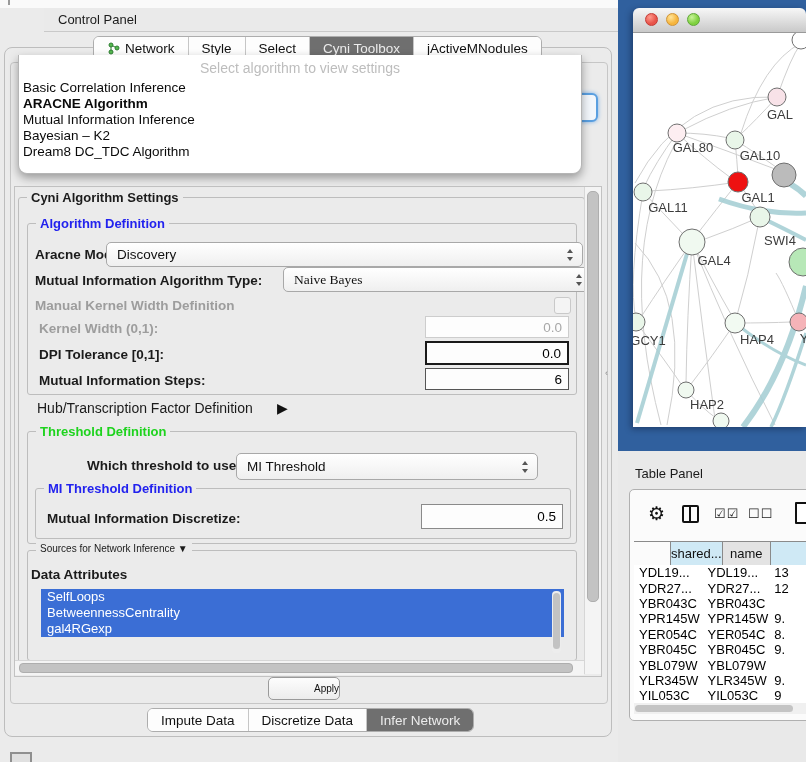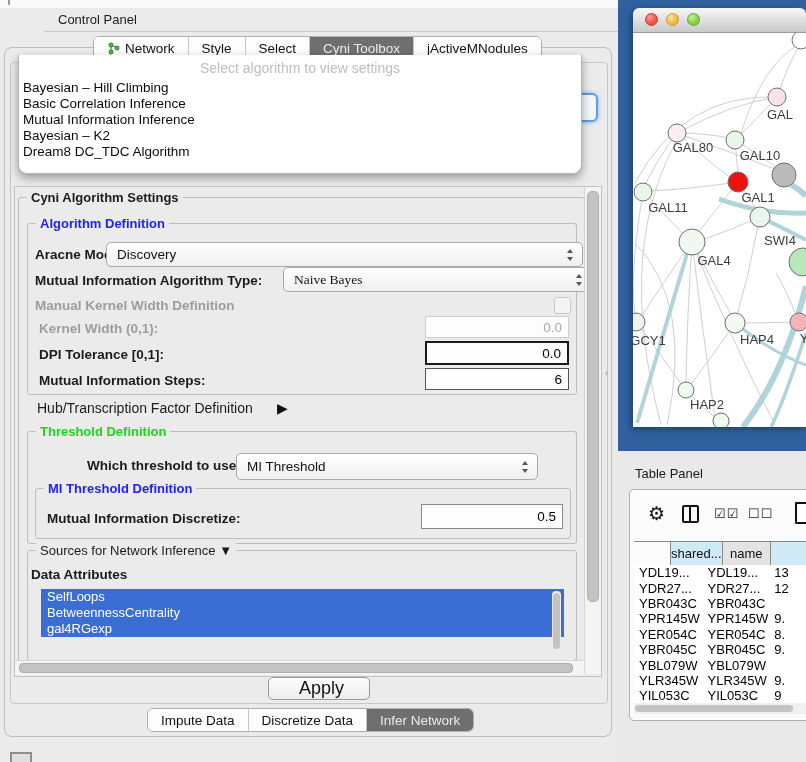--- a/index.html
+++ b/index.html
@@ -50,21 +50,21 @@
   .spin:before,.spin:after{content:"";position:absolute;left:0;border-left:3.5px solid transparent;border-right:3.5px solid transparent;}
   .spin:before{top:0;border-bottom:4px solid #555;}
   .spin:after{bottom:0;border-top:4px solid #555;}
   .tin{position:absolute;font-family:"Liberation Sans",sans-serif;font-size:13.5px;text-align:right;padding:0 6px;background:#fdfdfd;box-sizing:border-box;}
   .cb{position:absolute;width:15px;height:15px;border:1px solid #c9c9c9;border-radius:3px;background:#f4f4f4;}
   .tri-r{display:inline-block;font-size:13px;color:#111;}
   .attr-item{font-size:13px;color:#ffffff;line-height:16px;padding-left:6px;white-space:nowrap;}
   .list-scroll{left:551px;top:590px;width:9px;height:62px;background:#ededed;border-radius:4px;}
   .list-thumb{left:552px;top:592px;width:7px;height:56px;background:#c3c3c3;border-radius:4px;}
 
-  .apply-btn{left:268px;top:677px;width:70px;height:21px;background:linear-gradient(#fdfdfd,#ececec);border:1px solid #9a9a9a;border-radius:5px;font-size:18px;color:#111;display:flex;align-items:center;justify-content:flex-start;padding-left:30px;}
+  .apply-btn{left:268px;top:677px;width:70px;height:21px;background:linear-gradient(#fdfdfd,#ececec);border:1px solid #9a9a9a;border-radius:5px;font-size:10px;color:#111;display:flex;align-items:center;justify-content:flex-end;}
 
   .resize-arrow{left:605px;top:368px;font-size:9px;color:#8a8a8a;}
   .mini-icon{left:10px;top:752px;width:18px;height:12px;border:2px solid #8f8f8f;background:#e0e0e0;}
 
   
   .desktop{left:618px;top:0;width:188px;height:452px;}
   .net-win{left:633px;top:8px;width:173px;height:419px;border-radius:6px 6px 0 0;overflow:hidden;box-shadow:-2px 2px 6px rgba(0,0,20,.35);}
   .net-titlebar{height:24px;background:linear-gradient(#f7f7f7,#c9c9c9);border-bottom:1px solid #9a9a9a;position:relative;}
   .tl{position:absolute;top:5px;width:13px;height:13px;border-radius:50%;box-sizing:border-box;}
   .tl.red{left:12px;background:radial-gradient(circle at 35% 30%,#ff9a8d,#e8544a 60%);border:1px solid #c33b35;}
@@ -135,22 +135,22 @@
     <div class="tab">
         <span>jActiveMNodules</span>
       </div>
   </div>
 
   <div class="abs combo-frag"></div>
 
   <div class="abs dd-pop">
     <div class="dd-ph">Select algorithm to view settings</div>
     <div>
-        <div class="algo-item">Bayesian – Hill Climbing</div>
         <div class="algo-item">Basic Correlation Inference</div>
+        <div class="algo-item algo-sel">ARACNE Algorithm</div>
         <div class="algo-item">Mutual Information Inference</div>
         <div class="algo-item">Bayesian – K2</div>
         <div class="algo-item">Dream8 DC_TDC Algorithm</div>
       </div>
   </div>
 
   <div class="abs viewport">
 
     <div class="fs" style="left:3px;top:10px;width:565px;height:465px;">
       <span class="fst" style="color:#1b1b1b;">Cyni Algorithm Settings</span>
@@ -195,21 +195,21 @@
       <span>MI Threshold</span>
       <span class="spin"></span>
     </div>
     <div class="fs" style="left:20px;top:301px;width:534px;height:49px;">
       <span class="fst" style="color:#2222ee;">MI Threshold Definition</span>
     </div>
     <span class="lbl" style="left:32px;top:324px;">Mutual Information Discretize:</span>
     <input class="tin" style="left: 406px; top: 317px; width: 142px; height: 25px; border: 1px solid rgb(138, 138, 138); color: rgb(0, 0, 0);" readonly="" value="0.5">
 
     <div class="fs" style="left:12px;top:363px;width:548px;height:109px;">
-      <span class="fst" style="color:#1b1b1b;font-weight:normal;font-size:13px;">
+      <span class="fst" style="color:#1b1b1b;font-weight:normal;font-size:10px;">
         <span>Sources for Network Inference</span>
         <span>▼</span>
       </span>
     </div>
     <span class="lbl" style="left:16px;top:380px;font-size:13.5px;">Data Attributes</span>
     <div class="abs" style="left:26px;top:402px;width:523px;height:68px;overflow:hidden;">
         <div class="attr-item" style="background: rgb(59, 110, 213);">SelfLoops</div>
         <div class="attr-item" style="background: rgb(59, 110, 213);">BetweennessCentrality</div>
         <div class="attr-item" style="background: rgb(59, 110, 213);">gal4RGexp</div>
       </div>

